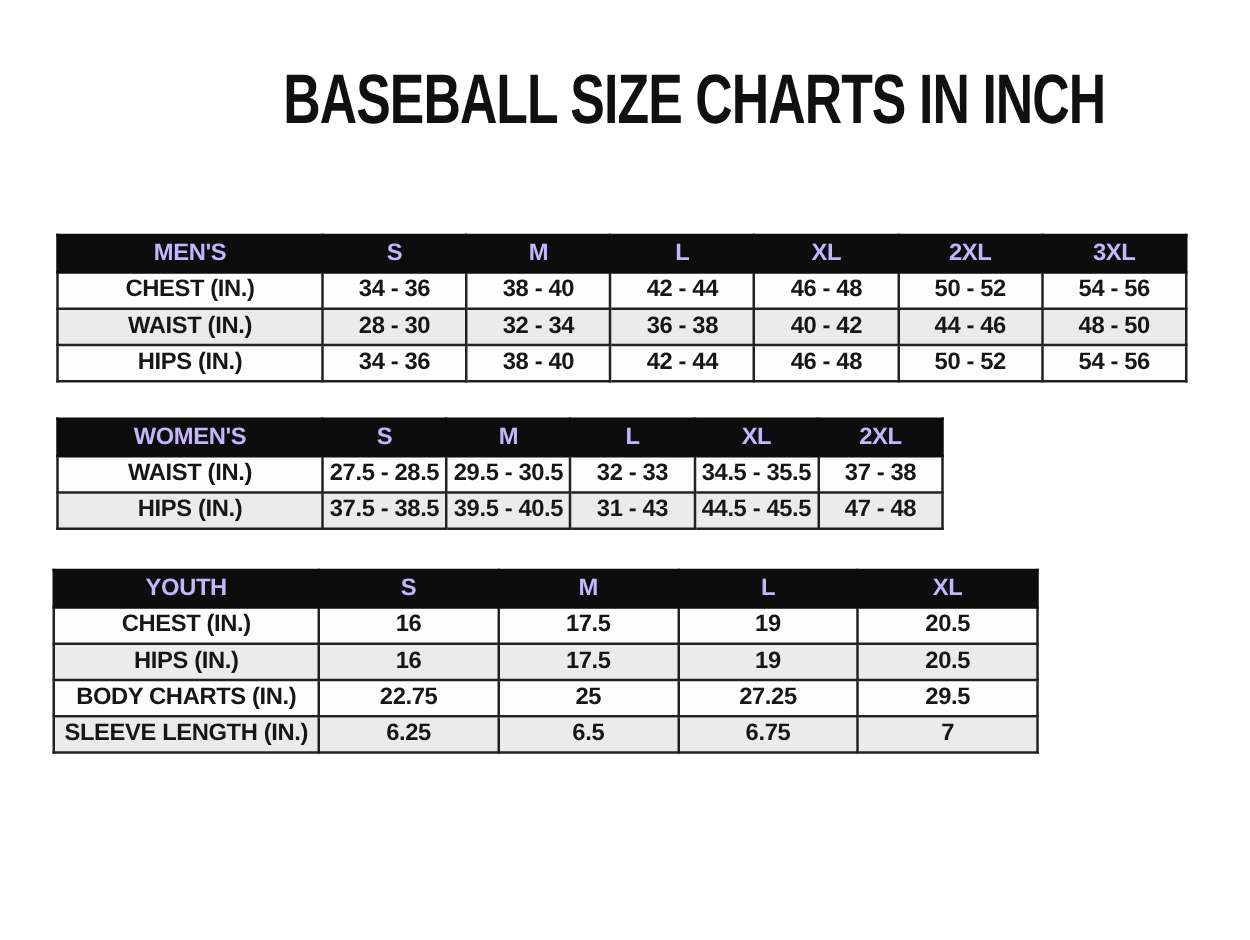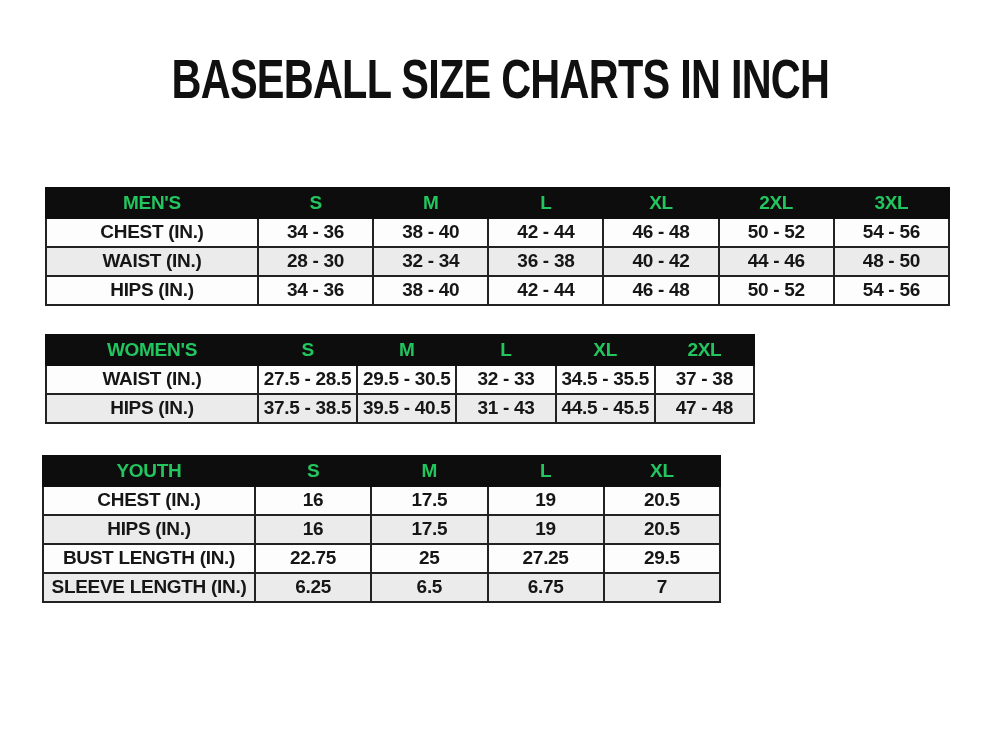--- a/index.html
+++ b/index.html
@@ -8,21 +8,21 @@
     background: #ffffff;
   }
   body {
     width: 1000px;
     height: 752px;
     font-family: "Liberation Sans", sans-serif;
     overflow: hidden;
   }
   .title-wrap {
     margin-top: 50px;
-    text-align: center;
+    text-align: right;
     white-space: nowrap;
   }
   .title {
     display: inline-block;
     font-size: 56px;
     font-weight: bold;
     color: #101010;
     line-height: 1.05;
     letter-spacing: -1px;
     transform: scaleX(0.74);
@@ -30,25 +30,25 @@
     white-space: nowrap;
   }
   table {
     border-collapse: collapse;
     table-layout: fixed;
     font-weight: bold;
     color: #161616;
   }
   table.t-mens   { width: 905px; margin: 78px 0 0 45px; }
   table.t-womens { width: 710px; margin: 28px 0 0 45px; }
-  table.t-youth  { width: 679px; margin: 31px 0 0 42px; padding-left: 32px; }
+  table.t-youth  { width: 789px; margin: 31px 0 0 42px; padding-left: 32px; }
 
   th {
     background: #0d0d0d;
-    color: #22c55e;
+    color: #c4b5fd;
     font-size: 19px;
     height: 28px;
     padding: 0;
     border: 2px solid #0d0d0d;
     letter-spacing: -0.3px;
     text-align: center;
     vertical-align: middle;
   }
   th:first-child { width: 210px; }
 
@@ -164,21 +164,21 @@
         <td>20.5</td>
       </tr>
       <tr>
         <td>HIPS (IN.)</td>
         <td>16</td>
         <td>17.5</td>
         <td>19</td>
         <td>20.5</td>
       </tr>
       <tr>
-        <td>BUST LENGTH (IN.)</td>
+        <td>BODY CHARTS (IN.)</td>
         <td>22.75</td>
         <td>25</td>
         <td>27.25</td>
         <td>29.5</td>
       </tr>
       <tr>
         <td>SLEEVE LENGTH (IN.)</td>
         <td>6.25</td>
         <td>6.5</td>
         <td>6.75</td>

